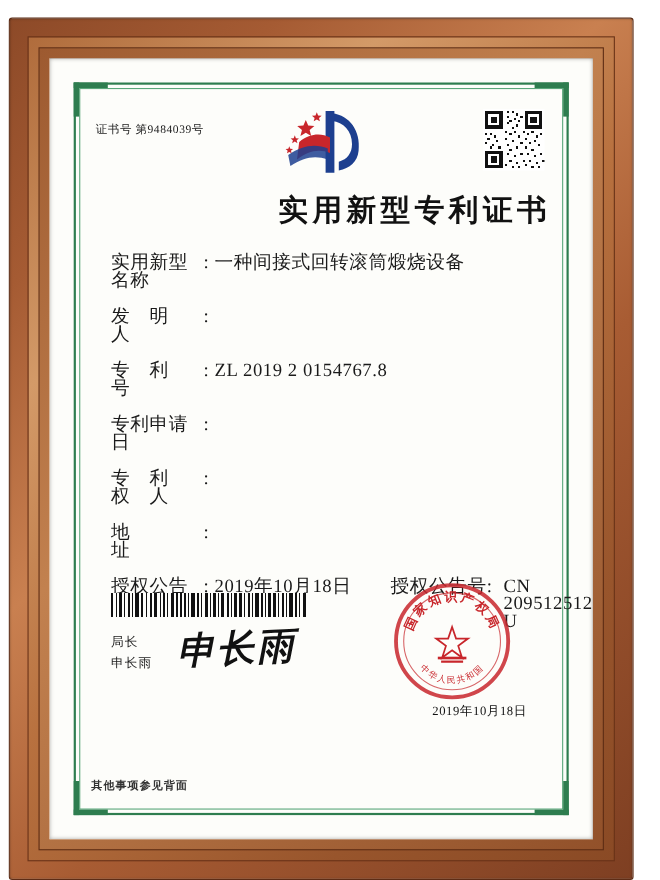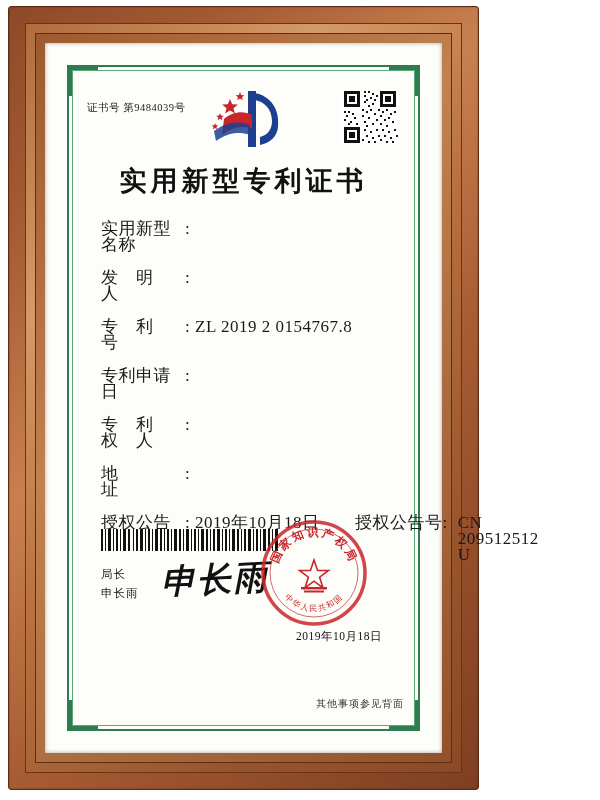--- a/index.html
+++ b/index.html
@@ -11,22 +11,22 @@
     height: 800px;
     background: #ffffff;
     font-family: "Liberation Serif", serif;
     overflow: hidden;
   }
 
   
   .frame-outer {
     position: absolute;
     left: 8px;
-    top: 6px;
-    width: 471px;
+    top: 16px;
+    width: 568px;
     height: 784px;
     box-sizing: border-box;
     background: linear-gradient(135deg, #8d4a28 0%, #a55b33 18%, #c98050 40%, #a85c33 62%, #7e3f22 100%);
     border: 1px solid #5d2c15;
     border-radius: 3px;
     box-shadow: inset 0 0 2px rgba(0,0,0,0.4);
   }
   .frame-bevel {
     position: absolute;
     left: 16px;
@@ -119,21 +119,21 @@
     top: 8px;
     width: 56px;
     height: 56px;
   }
 
   .title {
     position: absolute;
     top: 82px;
     left: 0;
     right: 0;
-    text-align: center;
+    text-align: right;
     font-size: 27px;
     font-weight: bold;
     letter-spacing: 4px;
     color: #111;
     font-family: "DejaVu Serif", "Liberation Serif", serif;
   }
 
   .fields {
     position: absolute;
     top: 140px;
@@ -247,24 +247,25 @@
     text-align: center;
     font-size: 10px;
     letter-spacing: 0.5px;
     color: #222;
   }
   .footer-note {
     position: absolute;
     left: 0;
     right: 0;
     top: 616px;
-    text-align: right;
+    text-align: left;
     font-size: 10px;
     letter-spacing: 1px;
     color: #333;
+    font-weight: bold;
   }
 </style>
 </head>
 <body>
 
 <div class="frame-outer">
   <div class="frame-bevel"></div>
   <div class="frame-inner-line"></div>
 
   <div class="paper">
@@ -374,20 +375,21 @@
         </svg>
       </div>
 
       <div class="title">实用新型专利证书</div>
 
       <div class="fields">
 
         <div class="field-row">
           <span class="field-label">实用新型名称</span>
           <span class="field-colon">:</span>
+          <span class="field-value">一种间接式回转滚筒煅烧设备</span>
         </div>
 
         <div class="field-row">
           <span class="field-label">发　明　人</span>
           <span class="field-colon">:</span>
         </div>
 
         <div class="field-row">
           <span class="field-label">专　利　号</span>
           <span class="field-colon">:</span>

